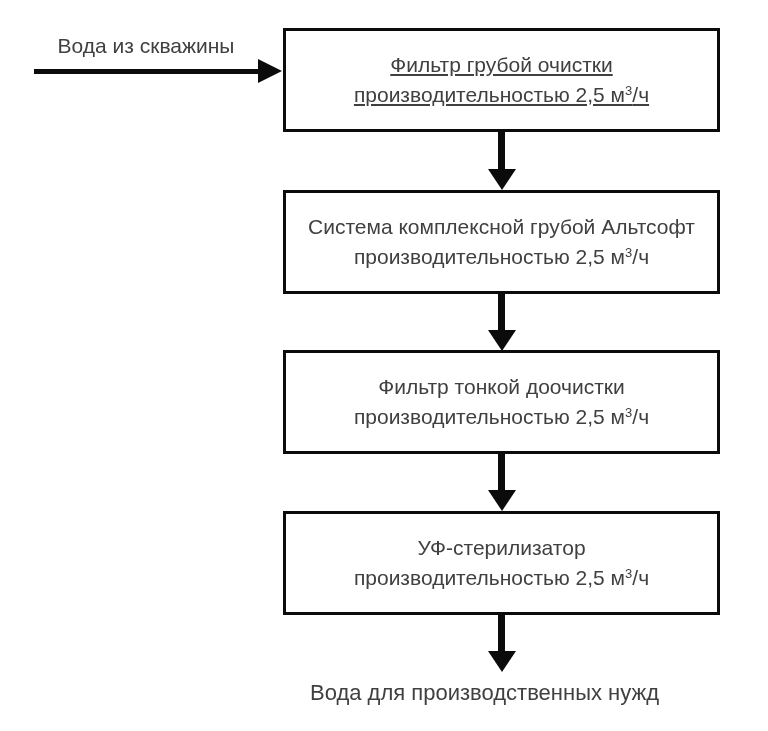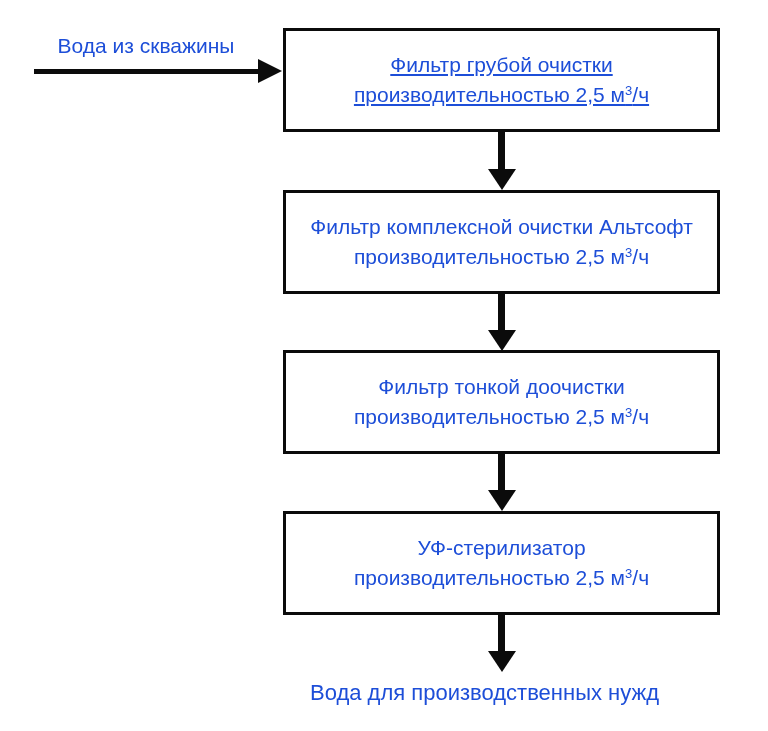--- a/index.html
+++ b/index.html
@@ -6,21 +6,21 @@
     margin: 0;
     padding: 0;
     background: #ffffff;
   }
   .canvas {
     position: relative;
     width: 768px;
     height: 731px;
     background: #ffffff;
     font-family: "Liberation Sans", sans-serif;
-    color: #1d4ed8;
+    color: #404040;
     overflow: hidden;
   }
 
   
   .source-label {
     position: absolute;
     left: 30px;
     top: 34px;
     width: 232px;
     text-align: center;
@@ -123,21 +123,21 @@
 
   <div class="stage-box box-1">
     <div class="stage-name">Фильтр грубой очистки</div>
     <div class="capacity-line"><span>производительностью 2,5 м</span><sup>3</sup><span>/ч</span></div>
   </div>
 
   <div class="v-arrow-stem stem-1"></div>
   <div class="v-arrow-head head-1"></div>
 
   <div class="stage-box box-2">
-    <div class="stage-name">Фильтр комплексной очистки Альтсофт</div>
+    <div class="stage-name">Система комплексной грубой Альтсофт</div>
     <div class="capacity-line"><span>производительностью 2,5 м</span><sup>3</sup><span>/ч</span></div>
   </div>
 
   <div class="v-arrow-stem stem-2"></div>
   <div class="v-arrow-head head-2"></div>
 
   <div class="stage-box box-3">
     <div class="stage-name">Фильтр тонкой доочистки</div>
     <div class="capacity-line"><span>производительностью 2,5 м</span><sup>3</sup><span>/ч</span></div>
   </div>

